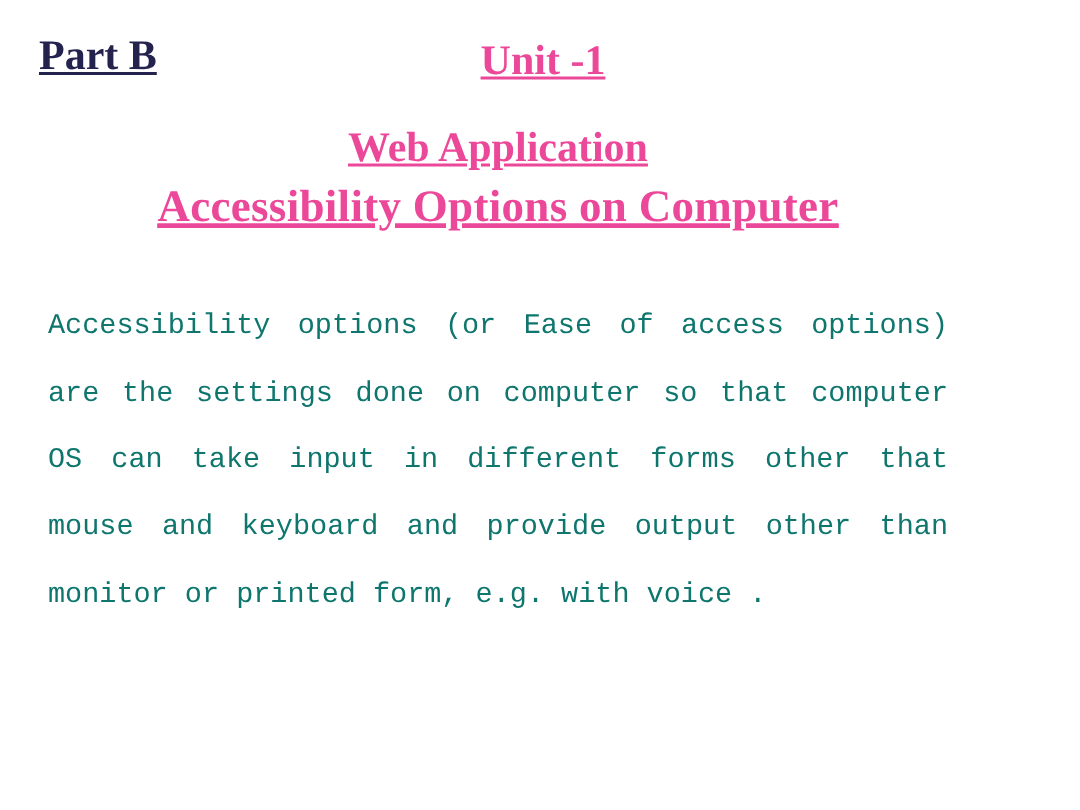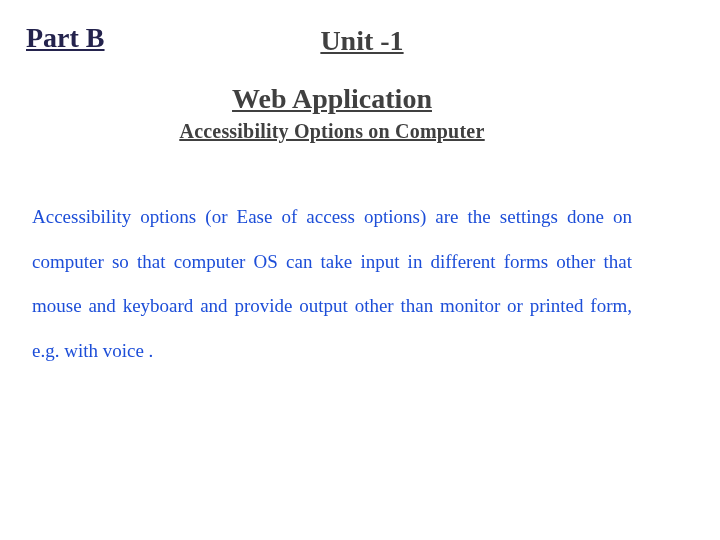--- a/index.html
+++ b/index.html
@@ -30,47 +30,47 @@
     font-family: Georgia, 'Times New Roman', serif;
     font-weight: bold;
     font-size: 28px;
     color: #24234d;
     text-decoration: underline;
   }
   .title-block {
     text-align: center;
     font-family: Georgia, 'Times New Roman', serif;
     font-weight: bold;
-    color: #404040;
+    color: #ec4899;
     text-decoration: underline;
     line-height: 1.35;
   }
   .title-line1 {
     font-size: 28px;
     margin-left: 60px;
   }
   .title-line2 {
     font-size: 28px;
     margin-top: 20px;
   }
   .title-line3 {
-    font-size: 20px;
+    font-size: 30px;
     letter-spacing: 0.2px;
     text-decoration: underline;
   }
   .body-text {
     position: absolute;
     top: 195px;
     left: 32px;
     right: 32px;
     font-size: 19px;
-    color: #1d4ed8;
+    color: #0f766e;
     line-height: 2.35;
     text-align: justify;
-    font-family: Liberation Serif, serif;
+    font-family: Liberation Mono, monospace;
   }
 </style>
 </head>
 <body>
 
 <div class="page">
 
   <div class="header">
     <div class="part-label">Part B</div>
 

